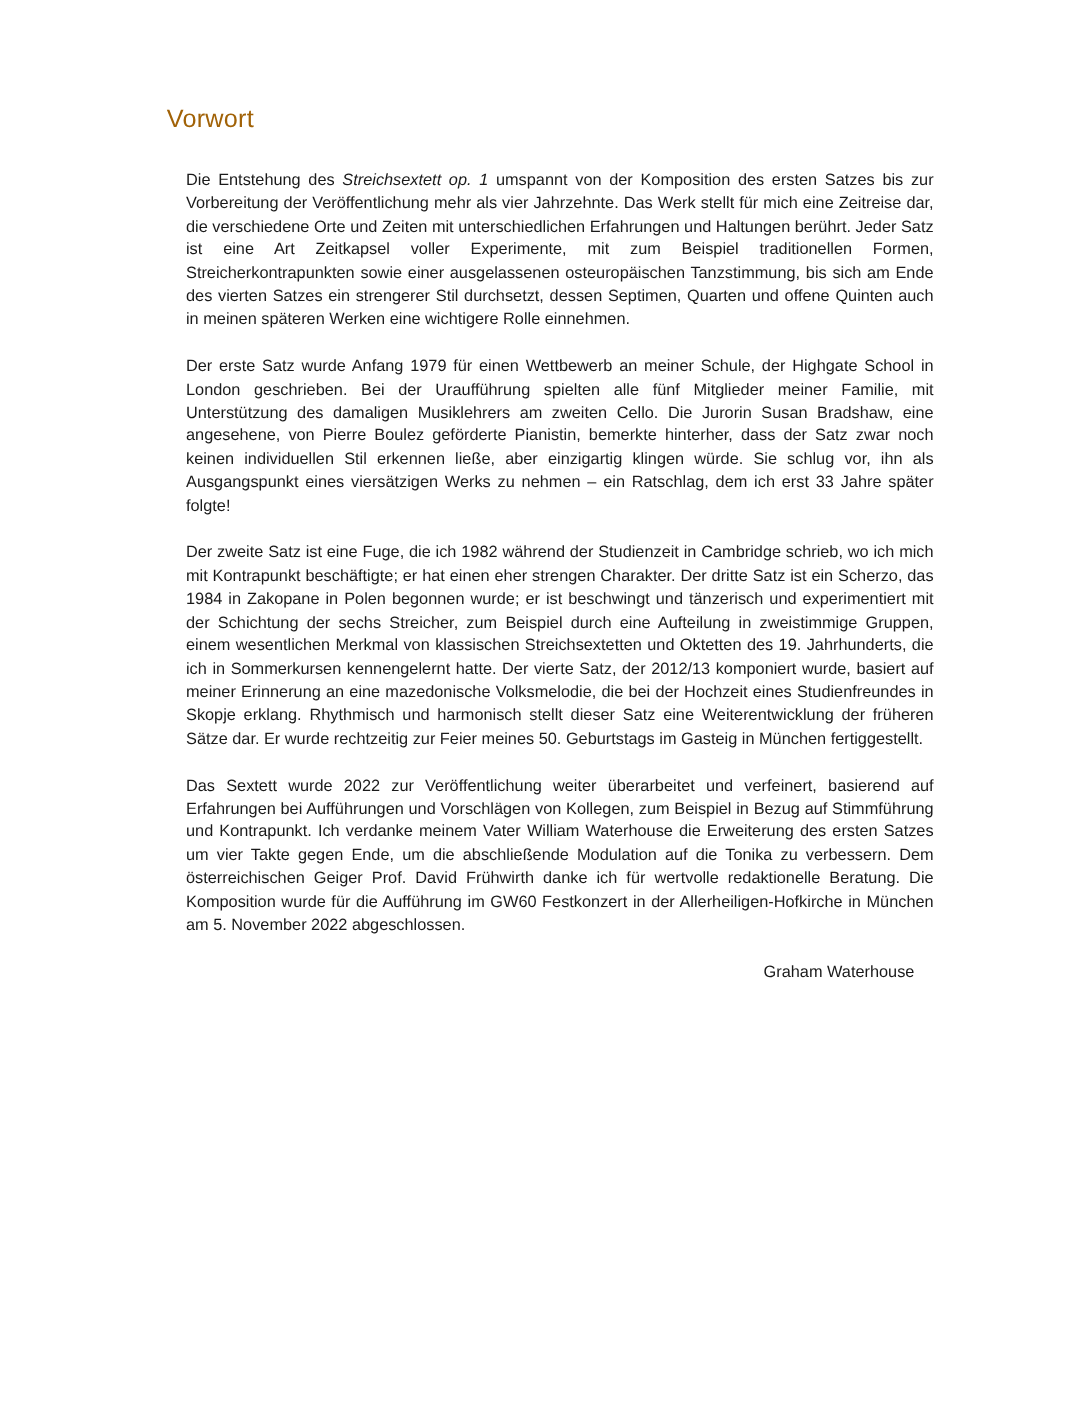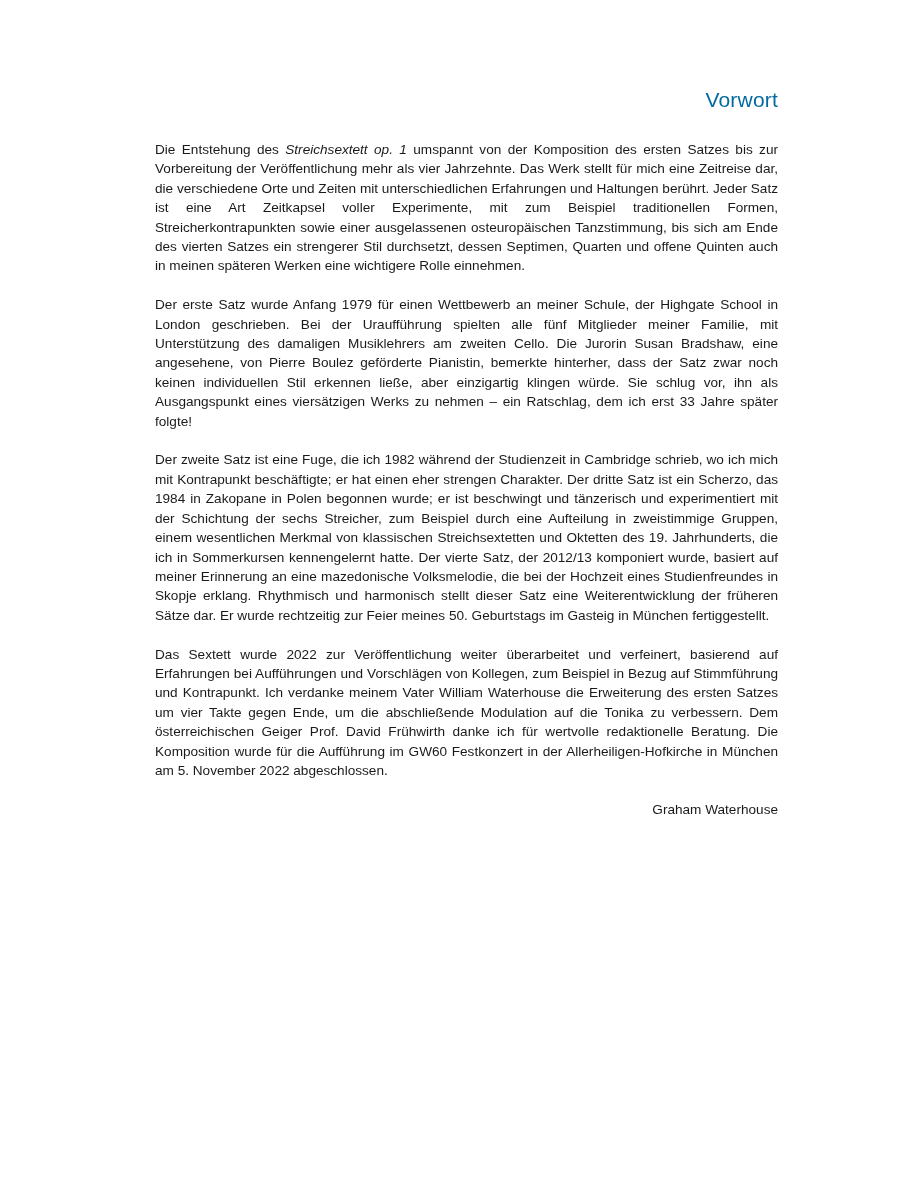--- a/index.html
+++ b/index.html
@@ -3,31 +3,31 @@
   <meta charset="utf-8">
   <style>
     html, body { margin: 0; padding: 0; background: #ffffff; }
     body { width: 900px; height: 1180px; position: relative; overflow: hidden; }
     .page {
       position: absolute; left: 139px; top: 0; width: 623px;
       font-family: "Liberation Sans", sans-serif;
       color: #1a1a1a;
     }
     .title {
-      position: absolute; left: 16px; width: 623px; top: 88px;
-      text-align: right; font-size: 21px; letter-spacing: 0.2px;
-      color: #0369a1;
+      position: absolute; left: 0; width: 623px; top: 88px;
+      text-align: left; font-size: 21px; letter-spacing: 0.2px;
+      color: #a16207;
     }
     .body {
       position: absolute; left: 16px; top: 140px; width: 623px;
       font-size: 13.6px; line-height: 19.4px;
     }
     .para { margin: 0 0 19.4px 0; text-align: justify; hyphens: manual; }
     .para i { font-style: italic; }
-    .signature { text-align: right; margin: 0; }
+    .signature { text-align: right; margin: 16px; }
   </style>
 </head>
 <body>
 
 <div class="page">
   <div class="title">Vorwort</div>
   <div class="body">
     <p class="para"><span>Die Entstehung des </span><i>Streichsextett op. 1</i><span> umspannt von der Komposition des ersten Satzes bis zur Vorbereitung der Veröffentlichung mehr als vier Jahrzehnte. Das Werk stellt für mich eine Zeitreise dar, die verschiedene Orte und Zeiten mit unterschiedlichen Erfahrungen und Haltungen berührt. Jeder Satz ist eine Art Zeitkapsel voller Experimente, mit zum Beispiel traditionellen Formen, Streicherkontrapunkten sowie einer ausgelassenen osteuropäischen Tanzstimmung, bis sich am Ende des vierten Satzes ein strengerer Stil durchsetzt, dessen Septimen, Quarten und offene Quinten auch in meinen späteren Werken eine wichtigere Rolle einnehmen.</span></p>
     <p class="para">Der erste Satz wurde Anfang 1979 für einen Wettbewerb an meiner Schule, der Highgate School in London geschrieben. Bei der Uraufführung spielten alle fünf Mitglieder meiner Familie, mit Unterstützung des damaligen Musiklehrers am zweiten Cello. Die Jurorin Susan Bradshaw, eine angesehene, von Pierre Boulez geförderte Pianistin, bemerkte hinterher, dass der Satz zwar noch keinen individuellen Stil erkennen ließe, aber einzigartig klingen würde. Sie schlug vor, ihn als Ausgangspunkt eines viersätzigen Werks zu nehmen – ein Ratschlag, dem ich erst 33 Jahre später folgte!</p>
     <p class="para">Der zweite Satz ist eine Fuge, die ich 1982 während der Studienzeit in Cambridge schrieb, wo ich mich mit Kontrapunkt beschäftigte; er hat einen eher strengen Charakter. Der dritte Satz ist ein Scherzo, das 1984 in Zakopane in Polen begonnen wurde; er ist beschwingt und tänzerisch und experimentiert mit der Schichtung der sechs Streicher, zum Beispiel durch eine Aufteilung in zweistimmige Gruppen, einem wesentlichen Merkmal von klassischen Streichsextetten und Oktetten des 19. Jahrhunderts, die ich in Sommerkursen kennengelernt hatte. Der vierte Satz, der 2012/13 komponiert wurde, basiert auf meiner Erinnerung an eine mazedonische Volksmelodie, die bei der Hochzeit eines Studienfreundes in Skopje erklang. Rhythmisch und harmonisch stellt dieser Satz eine Weiterentwicklung der früheren Sätze dar. Er wurde rechtzeitig zur Feier meines 50. Geburtstags im Gasteig in München fertiggestellt.</p>

